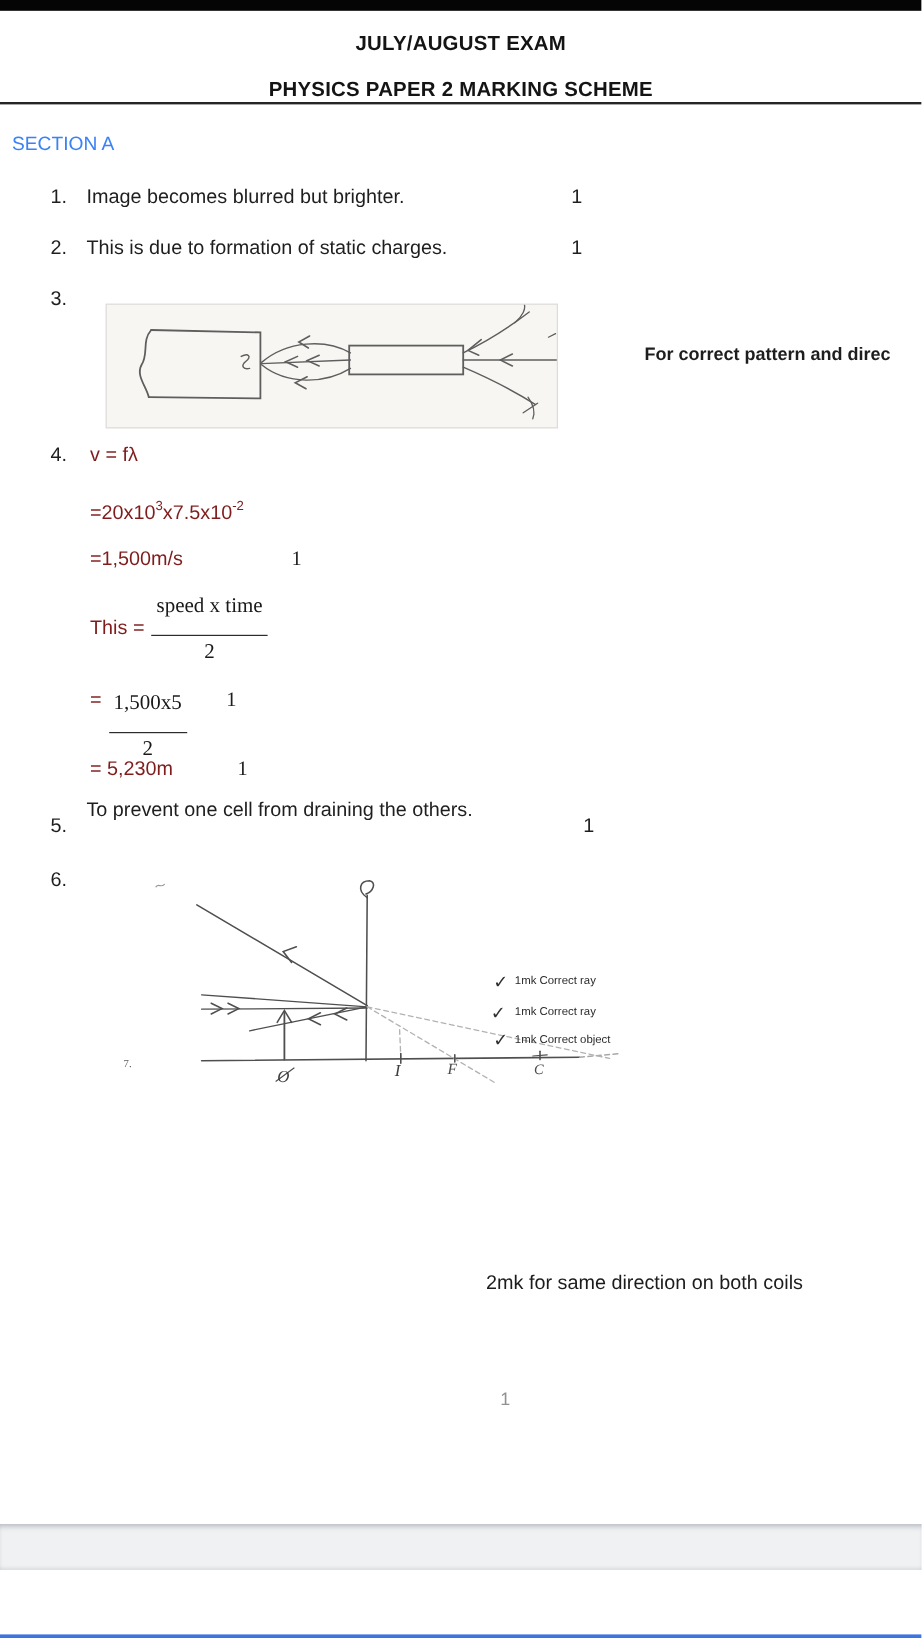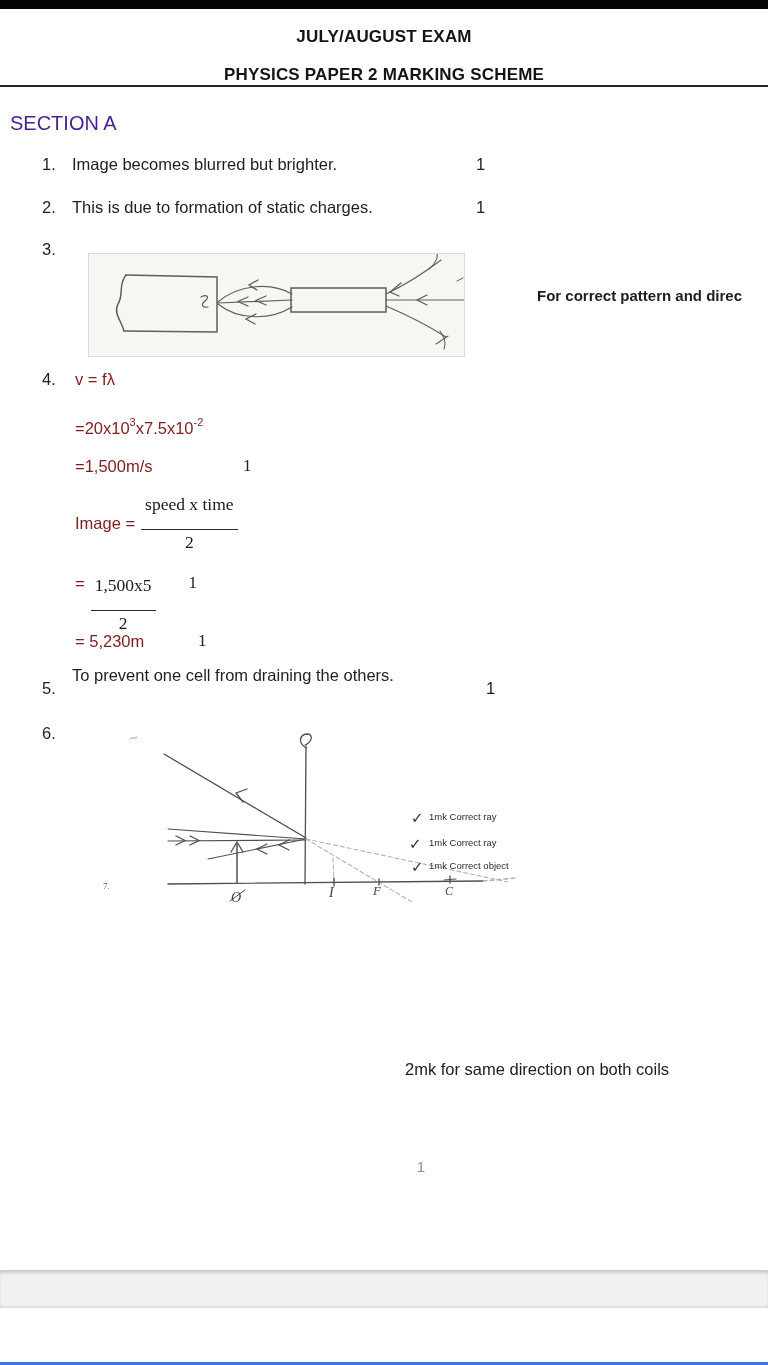--- a/index.html
+++ b/index.html
@@ -5,21 +5,21 @@
   html,body{margin:0;padding:0;}
   body{width:768px;height:1365px;background:#ffffff;overflow:hidden;
        font-family:"Liberation Sans","DejaVu Sans",sans-serif;color:#212121;}
   .page{position:absolute;left:0;top:0;width:768px;height:1365px;overflow:hidden;background:#ffffff;}
   .abs{position:absolute;white-space:nowrap;}
   .status-bar{position:absolute;left:0;top:0;width:768px;height:9px;background:#050505;}
   .title{left:0;right:0;text-align:center;font-weight:bold;font-size:17px;letter-spacing:.2px;color:#141414;}
   .t1{top:27px;}
   .t2{top:65px;}
   .rule{position:absolute;left:0;top:85px;width:768px;height:2px;background:#262626;}
-  .section-title{left:10px;top:112px;font-size:20px;color:#4c1d95;}
+  .section-title{left:10px;top:112px;font-size:16px;color:#3b82f6;}
   .qtext{font-size:16.5px;color:#1e1e1e;}
   .num{font-size:16.5px;color:#1e1e1e;}
   .mark{font-size:16.5px;color:#1e1e1e;}
   .serif{font-family:"Liberation Serif","DejaVu Serif",serif;}
   .eq{font-size:16.5px;color:#7f1d1d;}
   sup.sp{font-size:11px;position:relative;top:-1px;vertical-align:super;}
   .frac{display:inline-flex;flex-direction:column;align-items:center;
         font-family:"Liberation Serif","DejaVu Serif",serif;font-size:17.5px;color:#191919;}
   .frac .nm{padding:0 4px 14px 4px;border-bottom:1.6px solid #2c2c2c;}
   .frac .dn{padding-top:2px;}
@@ -92,21 +92,21 @@
 
   <div class="abs num" style="left:42px;top:370px;">4.</div>
   <div class="abs eq" style="left:75px;top:370px;">v = fλ</div>
 
   <div class="abs eq" style="left:75px;top:417px;"><span>=20x10</span><sup class="sp">3</sup><span>x7.5x10</span><sup class="sp">-2</sup></div>
 
   <div class="abs eq" style="left:75px;top:457px;">=1,500m/s</div>
   <div class="abs mark serif" style="left:243px;top:456px;font-size:17px;">1</div>
 
   <div class="abs fracrow" style="left:75px;top:499px;height:48px;">
-    <span class="eq">Image =</span>
+    <span class="eq">This =</span>
     <span class="frac" style="margin-left:6px;">
       <span class="nm">speed x time</span>
       <span class="dn">2</span>
     </span>
   </div>
 
   <div class="abs fracrow" style="left:75px;top:557px;height:52px;">
     <span class="eq">=</span>
     <span class="frac" style="margin-left:6px;margin-top:43px;">
       <span class="nm">1,500x5</span>

